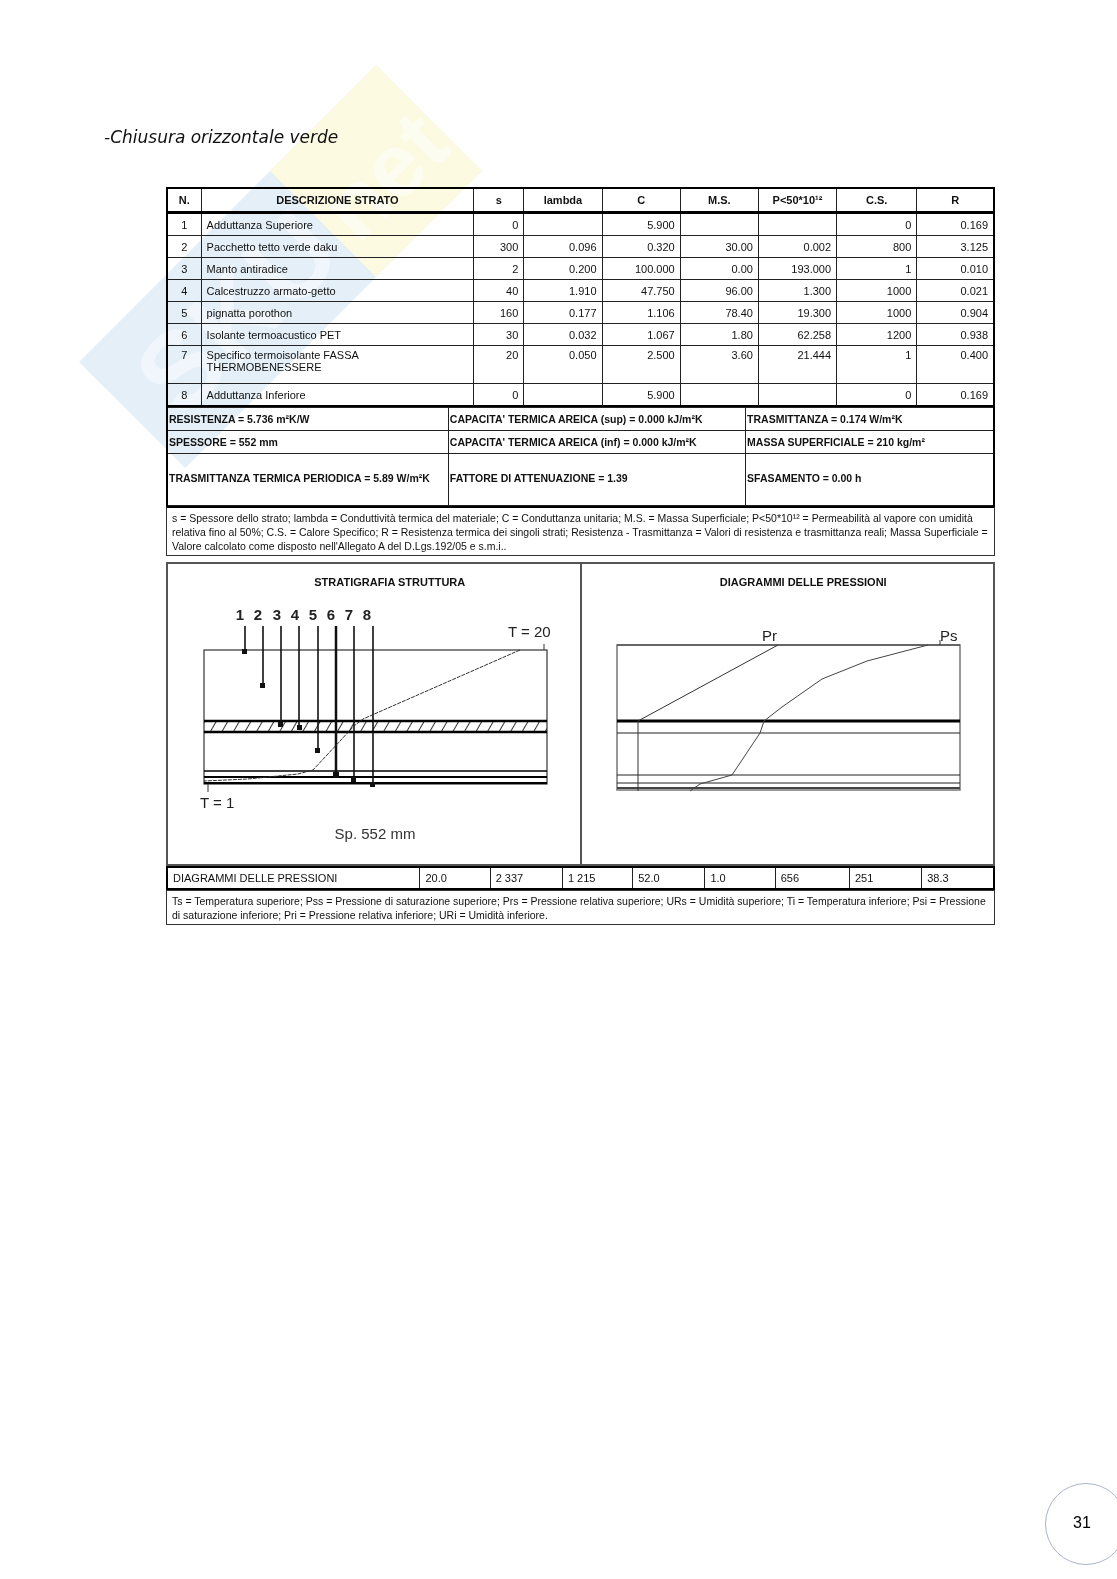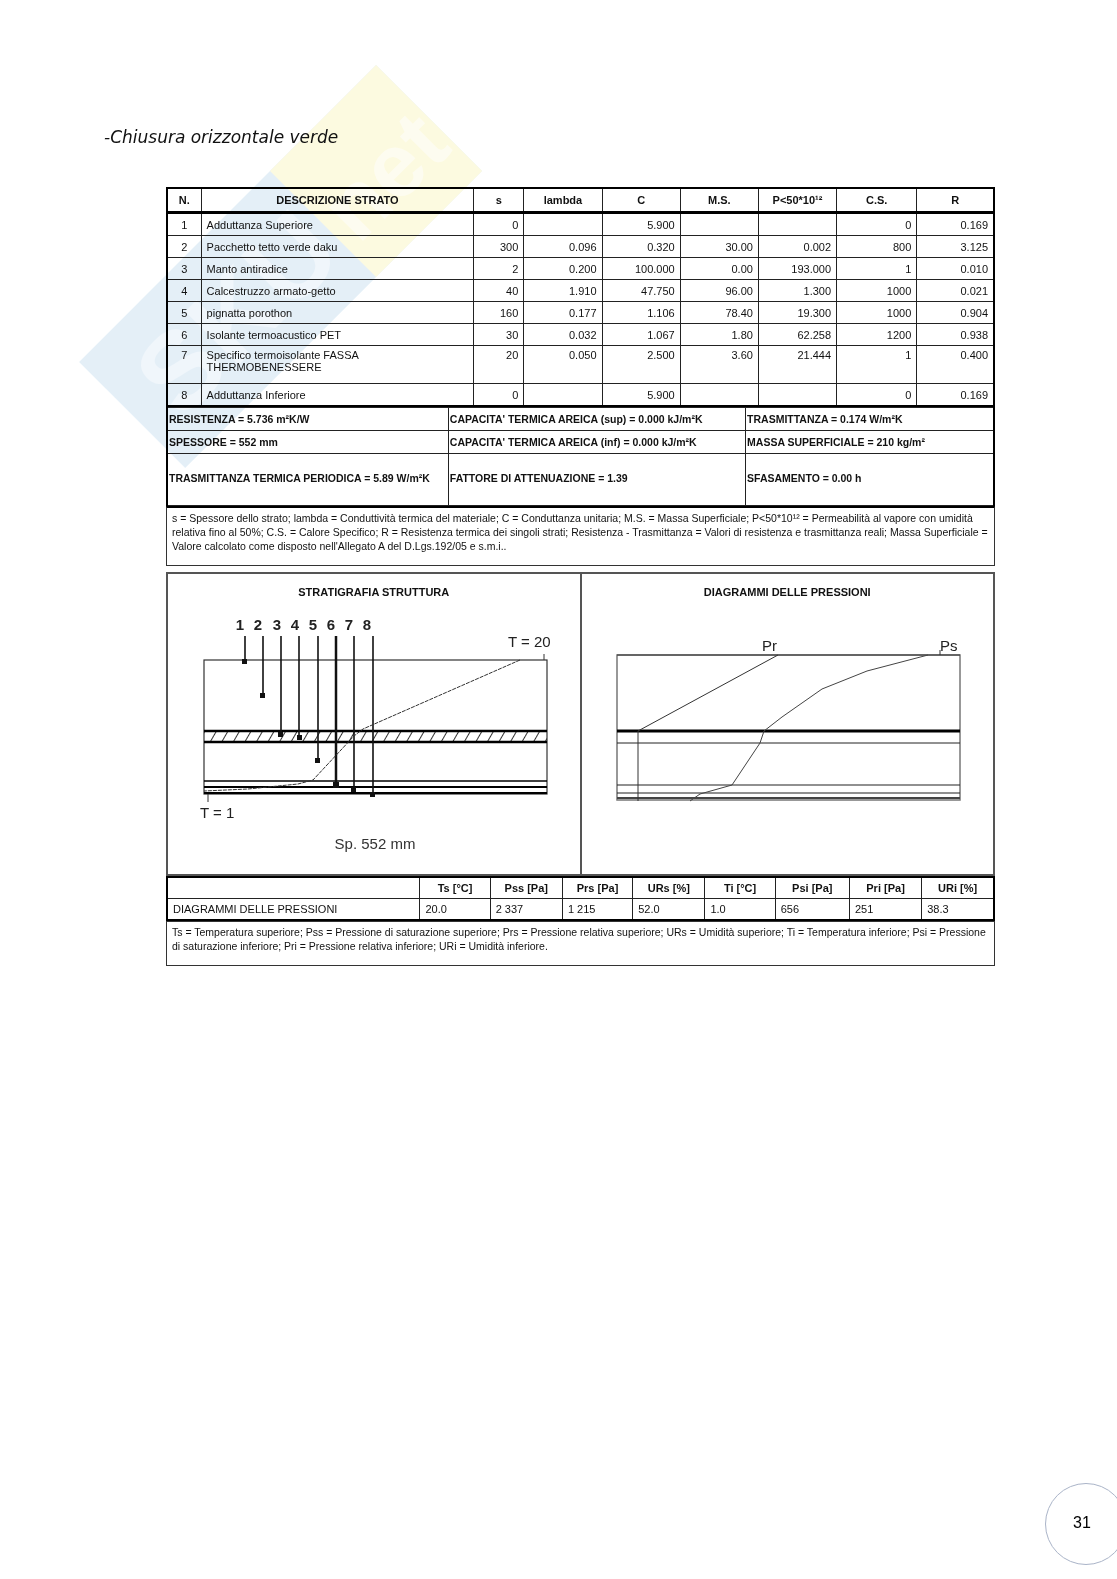--- a/index.html
+++ b/index.html
@@ -11,23 +11,23 @@
   .layers th, .layers td { border:1px solid #222; padding:0 5px; height:21px; }
   .layers { border:2px solid #000; }
   .layers thead th { font-weight:bold; text-align:center; height:22px; font-size:11px; }
   .layers thead tr:last-child th { border-bottom:3px solid #000; }
   .layers td.num { text-align:right; }
   .layers td.n { text-align:center; }
   .layers tr.tall td { height:34px; vertical-align:top; padding-top:3px; }
   .summary td { border:1px solid #222; font-weight:bold; font-size:10.5px; height:20px; }
   .summary { border-left:2px solid #000; border-right:2px solid #000; }
   .summary tr.tall td { height:32px; vertical-align:top; padding-top:18px; }
-  .legend { border:1px solid #333; border-top:2px solid #000; font-size:10.5px; line-height:14px; padding:3px 5px 12px 5px; }
+  .legend { border:1px solid #333; border-top:2px solid #000; font-size:10.5px; line-height:14px; padding:3px 5px 2px 5px; }
   .diagrams { display:flex; border:2px solid #555; margin-top:6px; height:300px; }
-  .diagram { position:relative; flex:1; }
+  .diagram { position:relative; flex:1;padding-left:16px; }
   .diagram + .diagram { border-left:2px solid #555; }
   .diag-title { position:absolute; top:12px; width:100%; text-align:center; font-weight:bold; font-size:11px; }
   .pressure-table { border:2px solid #000; font-size:11px; }
   .pressure-table th, .pressure-table td { border:1px solid #222; height:20px; padding:0 5px; }
   .pressure-table th { font-weight:bold; text-align:center; }
   .pressure-table td.num { text-align:left; }
   .page-num { position:absolute; left:1045px; top:1483px; width:80px; height:80px; border:1px solid #aab4c8; border-radius:50%; z-index:2; }
   .page-num span { position:absolute; left:27px; top:30px; font-family:Liberation Sans, sans-serif; font-size:16px; color:#000000; }
   svg text { font-family:"Liberation Sans", sans-serif; }
 </style>
@@ -276,31 +276,20 @@
         <col style="width:70px">
         <col style="width:72px">
         <col style="width:70px">
         <col style="width:72px">
         <col style="width:70px">
         <col style="width:74px">
         <col style="width:72px">
         <col style="width:72px">
     </colgroup>
     <tbody>
-        <tr>
-      <th></th>
-      <th>Ts [°C]</th>
-      <th>Pss [Pa]</th>
-      <th>Prs [Pa]</th>
-      <th>URs [%]</th>
-      <th>Ti [°C]</th>
-      <th>Psi [Pa]</th>
-      <th>Pri [Pa]</th>
-      <th>URi [%]</th>
-    </tr>
     <tr>
       <td>DIAGRAMMI DELLE PRESSIONI</td>
       <td class="num">20.0</td>
       <td class="num">2 337</td>
       <td class="num">1 215</td>
       <td class="num">52.0</td>
       <td class="num">1.0</td>
       <td class="num">656</td>
       <td class="num">251</td>
       <td class="num">38.3</td>

